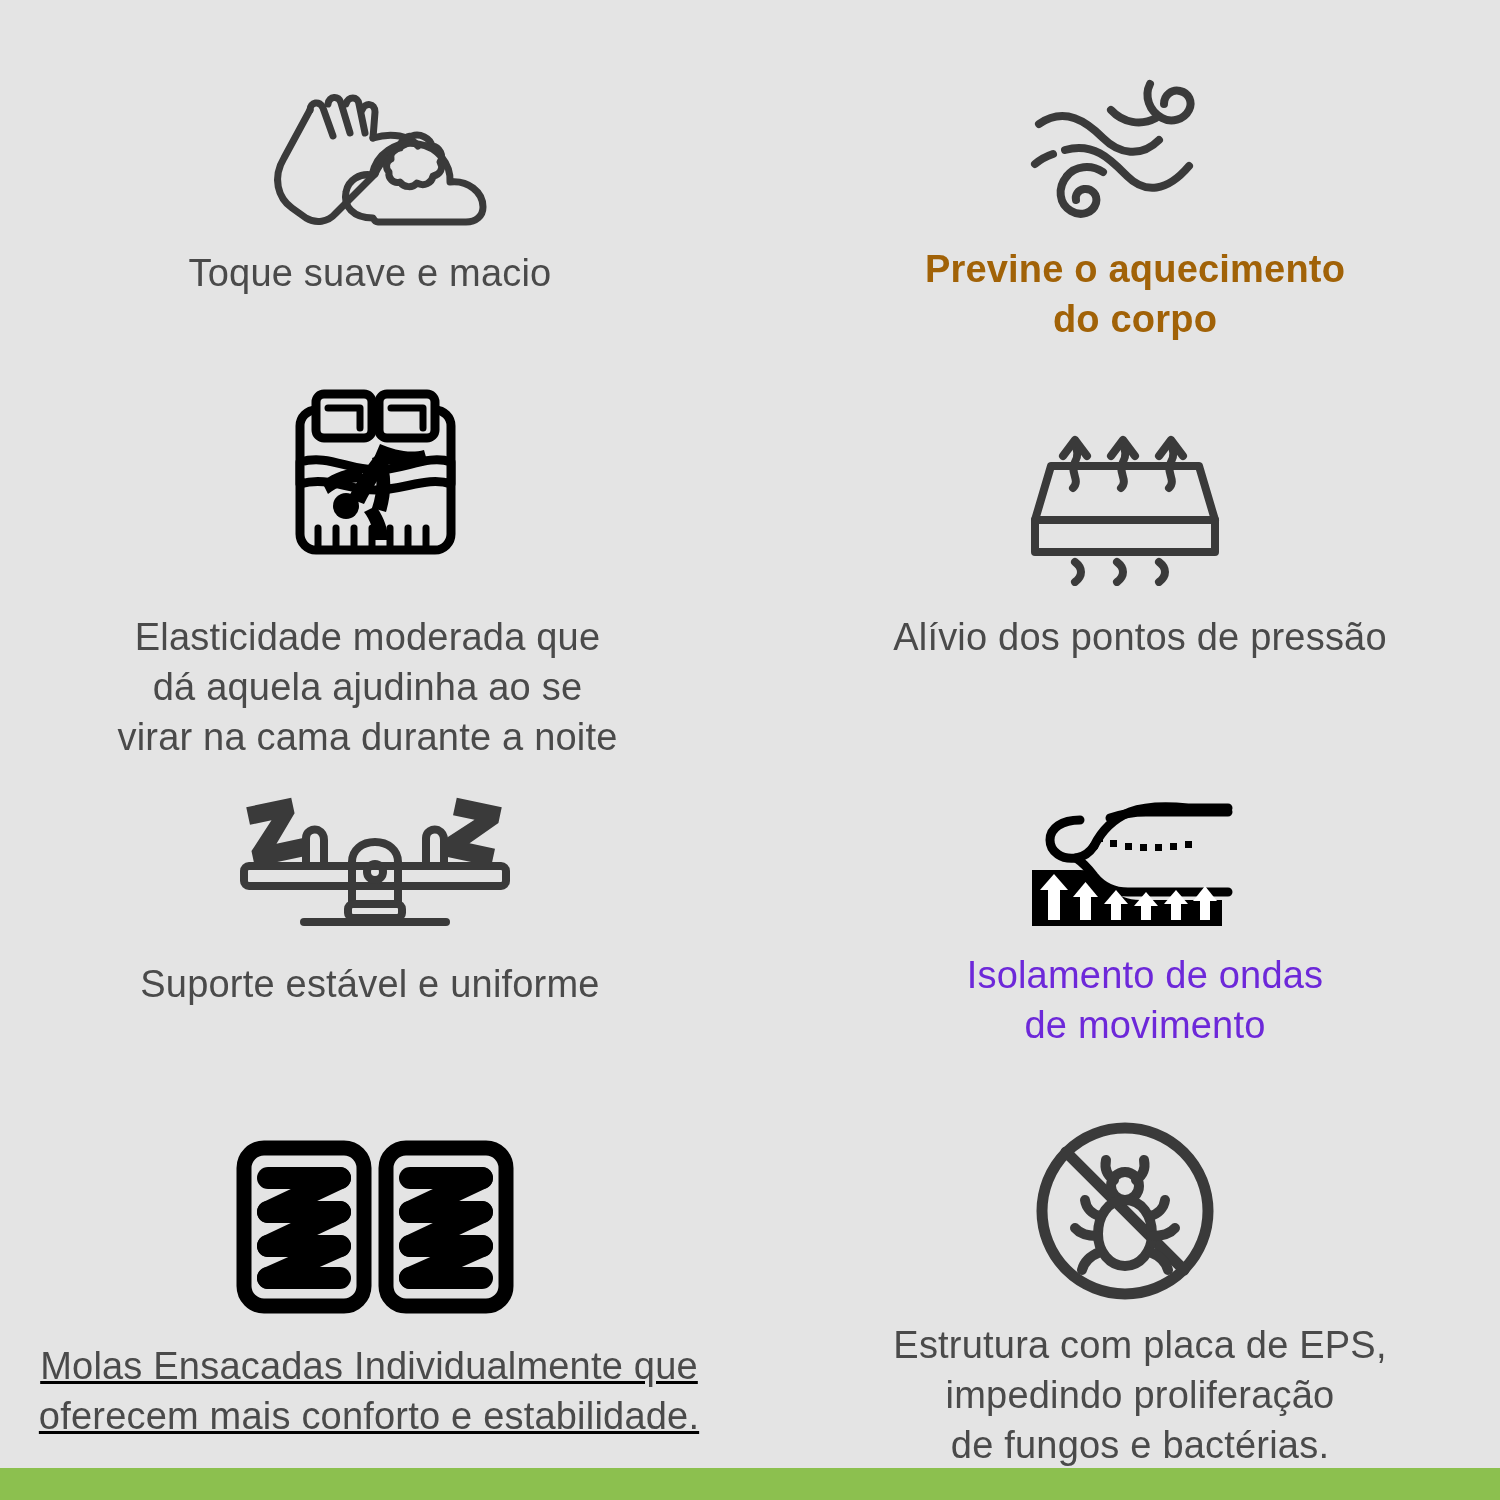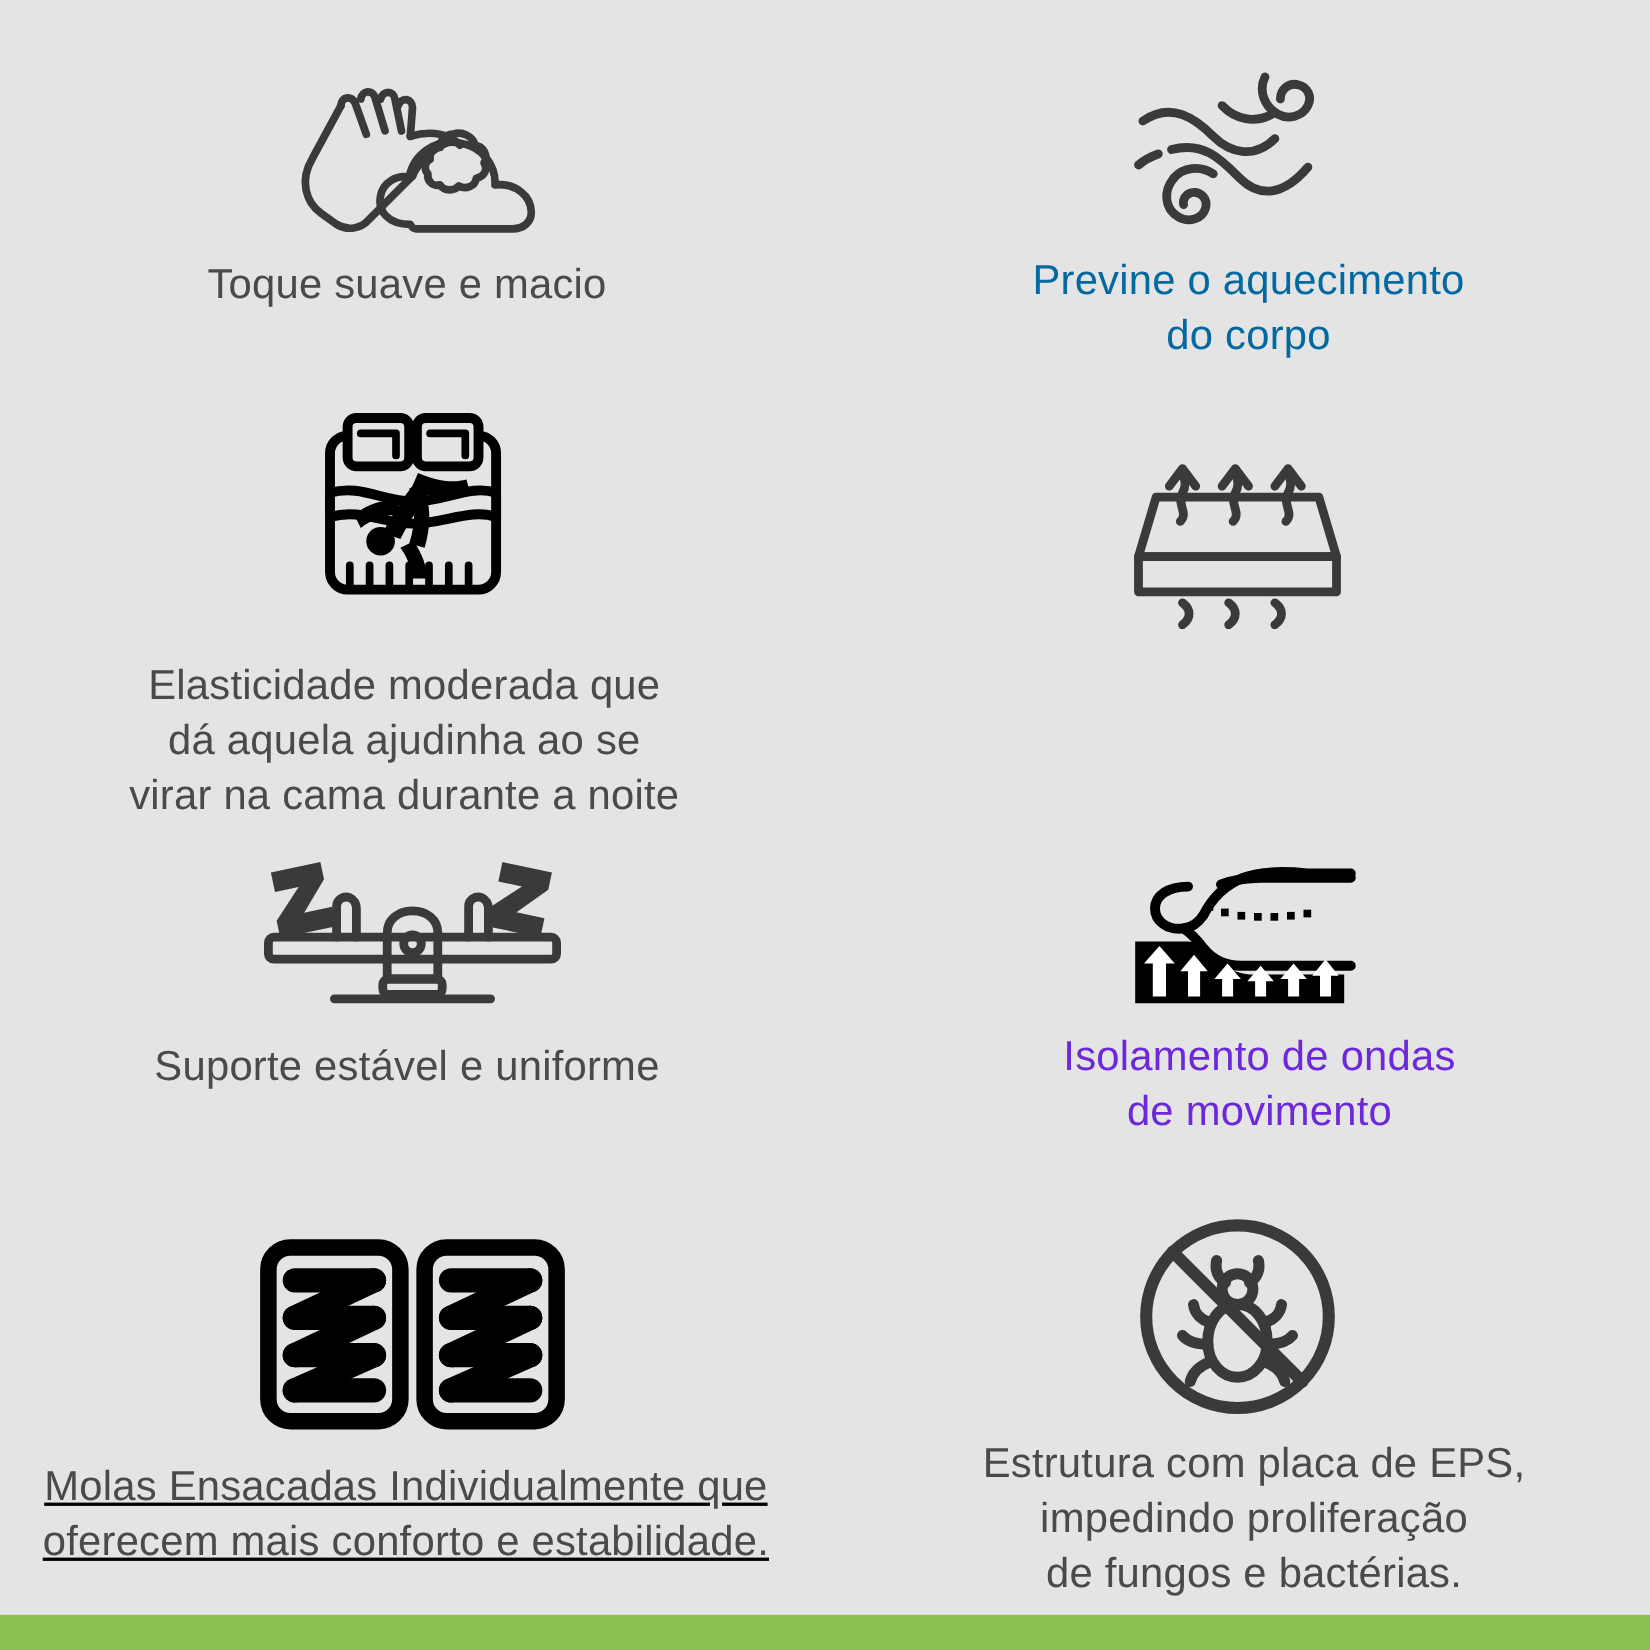--- a/index.html
+++ b/index.html
@@ -9,21 +9,21 @@
   body {
     width: 1500px;
     height: 1500px;
     background: #e4e4e4;
     font-family: "Liberation Sans", sans-serif;
     overflow: hidden;
     position: relative;
   }
   .board {
     position: absolute;
-    left: 0; top: 2px;
+    left: 0; top: 16px;
     width: 1500px;
     height: 1468px;
     display: grid;
     grid-template-columns: 750px 750px;
     grid-template-rows: 352px 368px 368px 380px;
   }
   .cell {
     position: relative;
     display: flex;
     flex-direction: column;
@@ -126,21 +126,21 @@
 
           <path d="M10 98 C16 93 22 90 28 88"></path>
 
           <path d="M40 84 C70 76 86 94 102 110 C120 128 142 126 164 100"></path>
 
           <path d="M78 106 C66 98 50 100 42 110"></path>
           <path d="M42 110 C32 122 34 138 46 145 C56 151 68 147 71 137 C73 129 67 122 59 123 C53 124 50 129 51 134"></path>
         </g>
       </svg>
     </div>
-    <div class="caption" style="color: #0369a1;">Previne o aquecimento
+    <div class="caption" style="color: #a16207; font-weight: bold;">Previne o aquecimento
 do corpo</div>
   </div>
 
   <div class="cell c-elastic">
     <div class="icon-wrap">
       <svg width="175" height="170" viewBox="0 0 175 170">
         <g fill="none" stroke="#000000" stroke-width="9" stroke-linejoin="round" stroke-linecap="round">
 
           <rect x="12" y="22" width="151" height="140" rx="16"></rect>
 
@@ -192,20 +192,21 @@
           <path d="M26 40 L174 40 L190 94 L10 94 Z" transform="translate(0,0)"></path>
 
           <path d="M10 94 L190 94 L190 126 L10 126 Z"></path>
 
           <path d="M50 136 C58 142 58 150 50 156"></path>
           <path d="M92 136 C100 142 100 150 92 156"></path>
           <path d="M134 136 C142 142 142 150 134 156"></path>
         </g>
       </svg>
     </div>
+    <div class="caption" style="color: rgb(74, 74, 74);">Alívio dos pontos de pressão</div>
   </div>
 
   <div class="cell c-stable">
     <div class="icon-wrap">
       <svg width="290" height="145" viewBox="0 0 290 145">
 
         <g fill="#3a3a3a">
           <path d="M22 10 L68 10 L68 26 L44 52 L70 52 L70 70 L18 70 L18 54 L44 28 L22 28 Z" transform="rotate(-12 44 40)"></path>
           <path d="M220 10 L266 10 L266 26 L242 52 L268 52 L268 70 L216 70 L216 54 L242 28 L220 28 Z" transform="rotate(12 244 40)"></path>
         </g>

